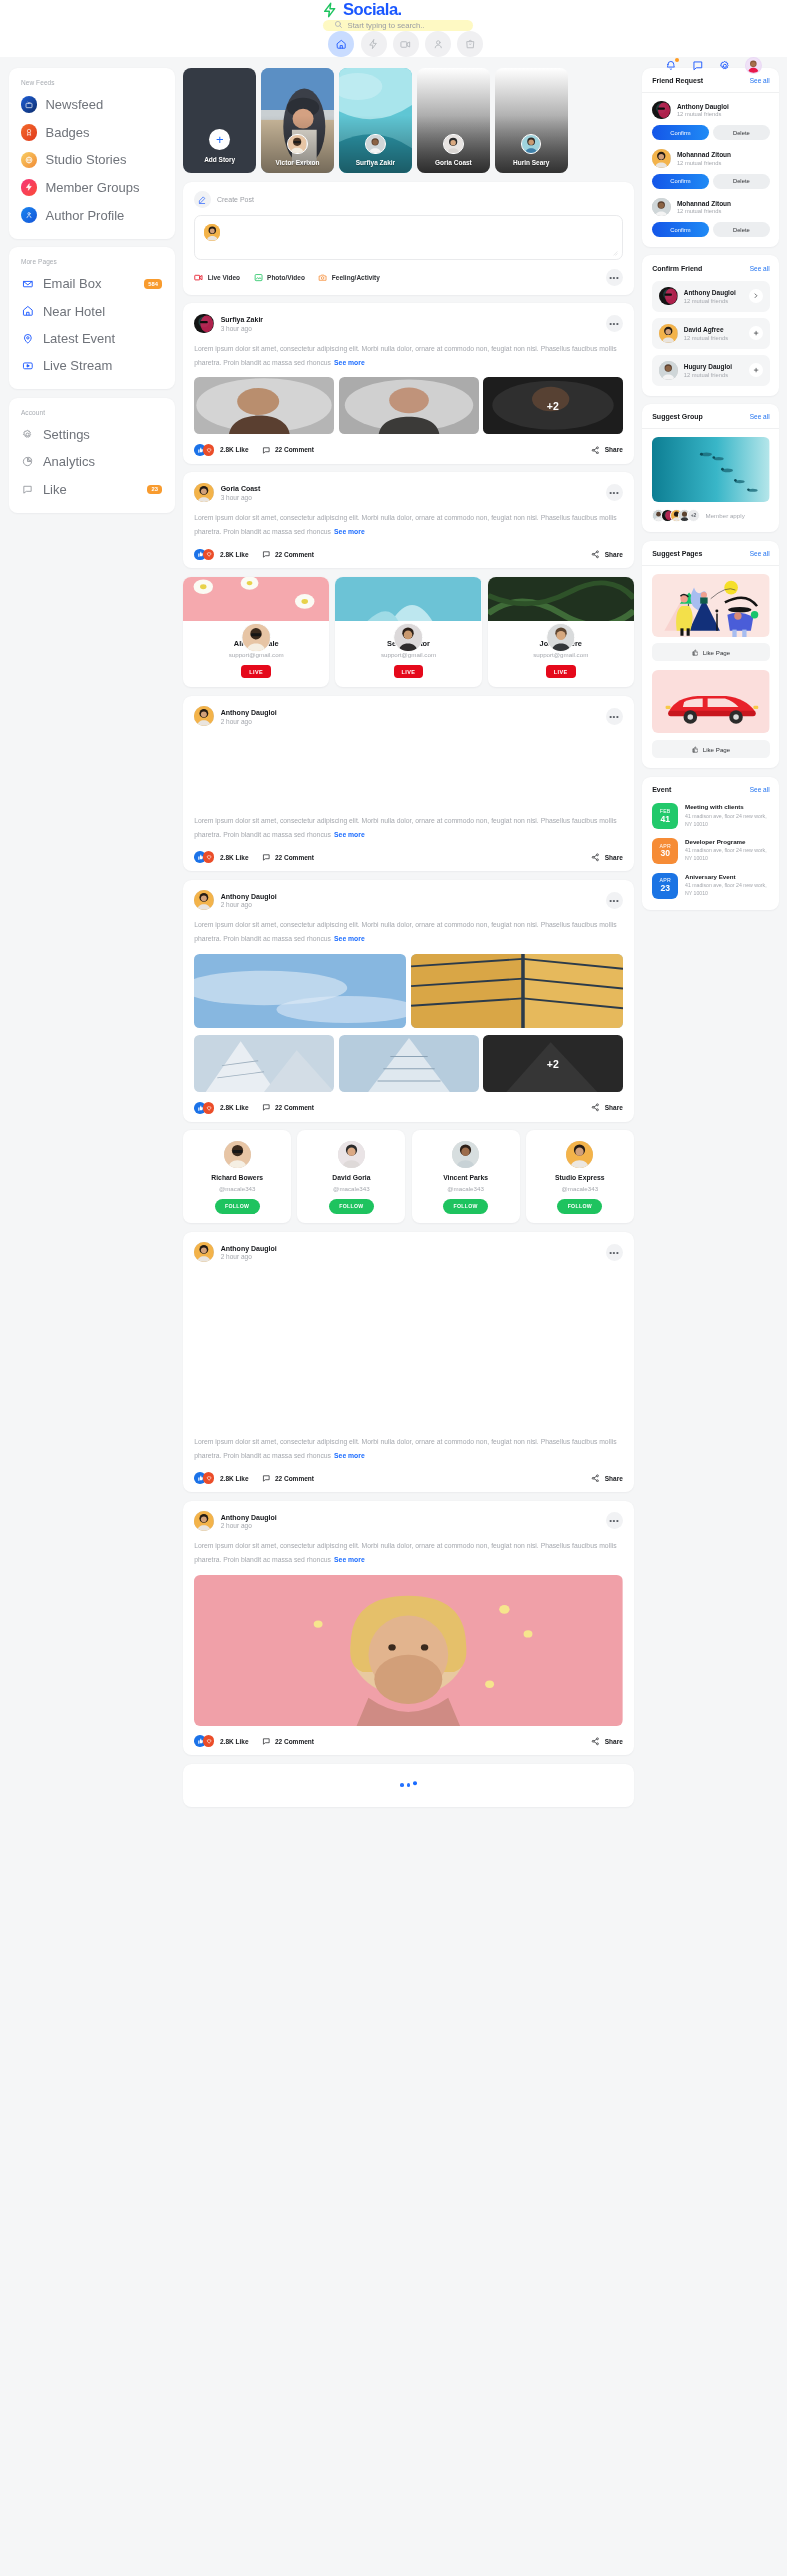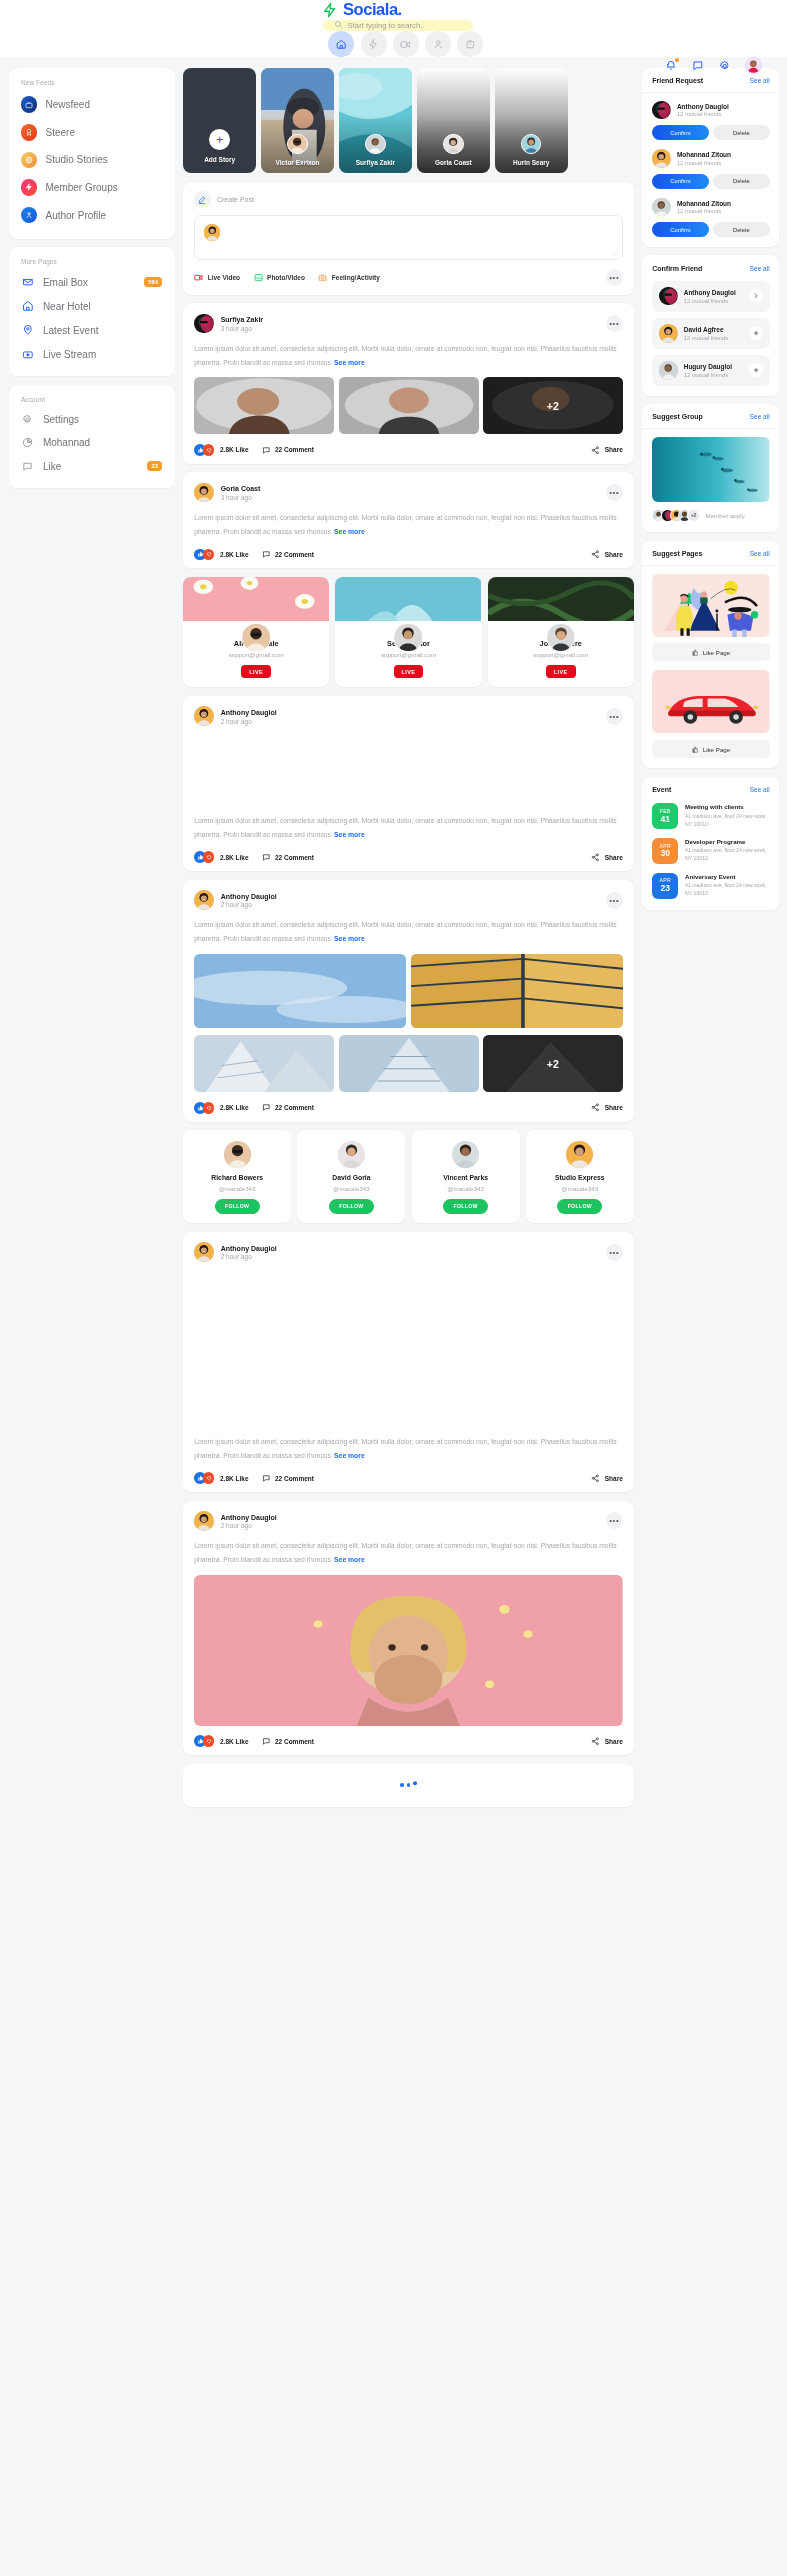--- a/index.html
+++ b/index.html
@@ -69,21 +69,21 @@
   .side-item { display: flex; align-items: center; gap: 8px; padding: 5.5px 0; cursor: pointer; }
   .side-badge-ic {
     width: 16.6px; height: 16.6px; border-radius: 50%; flex: 0 0 16.6px;
     display: flex; align-items: center; justify-content: center;
   }
   .g-blue  { background: linear-gradient(135deg,#1f5fd8 0%,#0c2c6b 100%); }
   .g-red   { background: linear-gradient(135deg,#f36a2b 0%,#e03a1d 100%); }
   .g-amber { background: linear-gradient(135deg,#f9cf63 0%,#f08a36 100%); }
   .g-pink  { background: linear-gradient(135deg,#f6357b 0%,#fb4b36 100%); }
   .g-sky   { background: linear-gradient(135deg,#1a86f0 0%,#1555d8 100%); }
-  .side-label { font-size: 10px; color: #6f737a; }
+  .side-label { font-size: 13px; color: #6f737a; }
   .side-item-plain { display:flex; align-items:center; gap:8px; padding: 6.2px 0; cursor:pointer;}
   .side-outline-ic { width: 14px; flex: 0 0 14px; display:flex; align-items:center; justify-content:center;}
   .side-count {
     margin-left: auto; background: #f89b2e; color: #fff; font-size: 5.8px;
     font-weight: 600; border-radius: 3.7px; padding: 1.8px 4.3px;
   }
   .side-count.orange2 { background:#f89b2e; }
 
   
   .feed { flex: 1; display: flex; flex-direction: column; gap: 8.6px; min-width: 0; }
@@ -387,21 +387,21 @@
           <span class="side-label">Newsfeed</span>
         </div>
 
         <div class="side-item">
           <span class="side-badge-ic g-red">
             <svg width="8" height="8" viewBox="0 0 24 24" fill="none" stroke="#fff" stroke-width="2" stroke-linejoin="round">
                 <circle cx="12" cy="9" r="5.2"></circle>
                 <path d="M8.5 13.5L7 22l5-2.6L17 22l-1.5-8.5"></path>
               </svg>
           </span>
-          <span class="side-label">Steere</span>
+          <span class="side-label">Badges</span>
         </div>
 
         <div class="side-item">
           <span class="side-badge-ic g-amber">
             <svg width="8" height="8" viewBox="0 0 24 24" fill="none" stroke="#fff" stroke-width="2">
                 <circle cx="12" cy="12" r="9"></circle>
                 <ellipse cx="12" cy="12" rx="4" ry="9"></ellipse>
                 <line x1="3" y1="12" x2="21" y2="12"></line>
               </svg>
           </span>
@@ -486,21 +486,21 @@
           <span class="side-label">Settings</span>
         </div>
 
         <div class="side-item-plain">
           <span class="side-outline-ic">
             <svg width="11" height="11" viewBox="0 0 24 24" fill="none" stroke="#8d9097" stroke-width="1.8" stroke-linejoin="round">
                 <path d="M12 3a9 9 0 1 0 9 9h-9z"></path>
                 <path d="M14.5 2.6A9 9 0 0 1 21.4 9.5h-6.9z"></path>
               </svg>
           </span>
-          <span class="side-label">Mohannad</span>
+          <span class="side-label">Analytics</span>
         </div>
 
         <div class="side-item-plain">
           <span class="side-outline-ic">
             <svg width="11" height="11" viewBox="0 0 24 24" fill="none" stroke="#8d9097" stroke-width="1.8" stroke-linejoin="round">
                 <path d="M4 5h16v11H9.5L4 20z"></path>
               </svg>
           </span>
           <span class="side-label">Like</span>
           <span class="side-count orange2">23</span>

